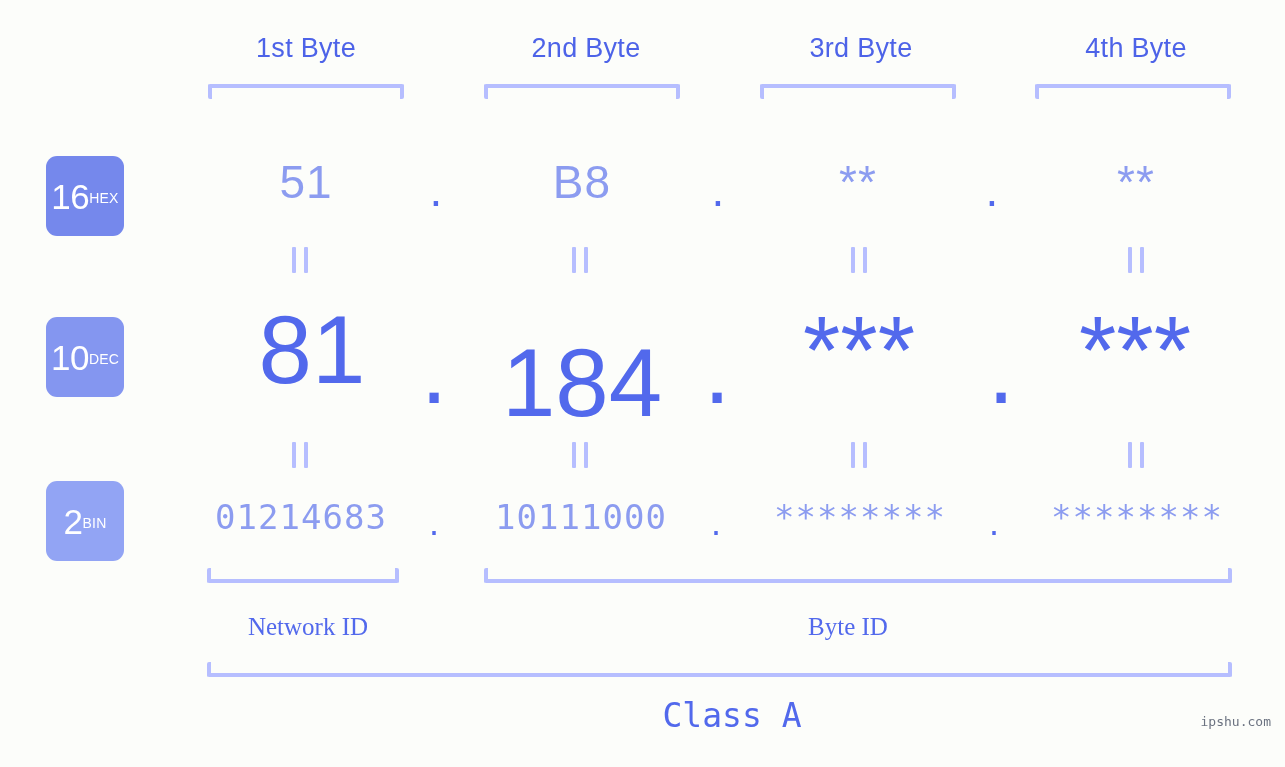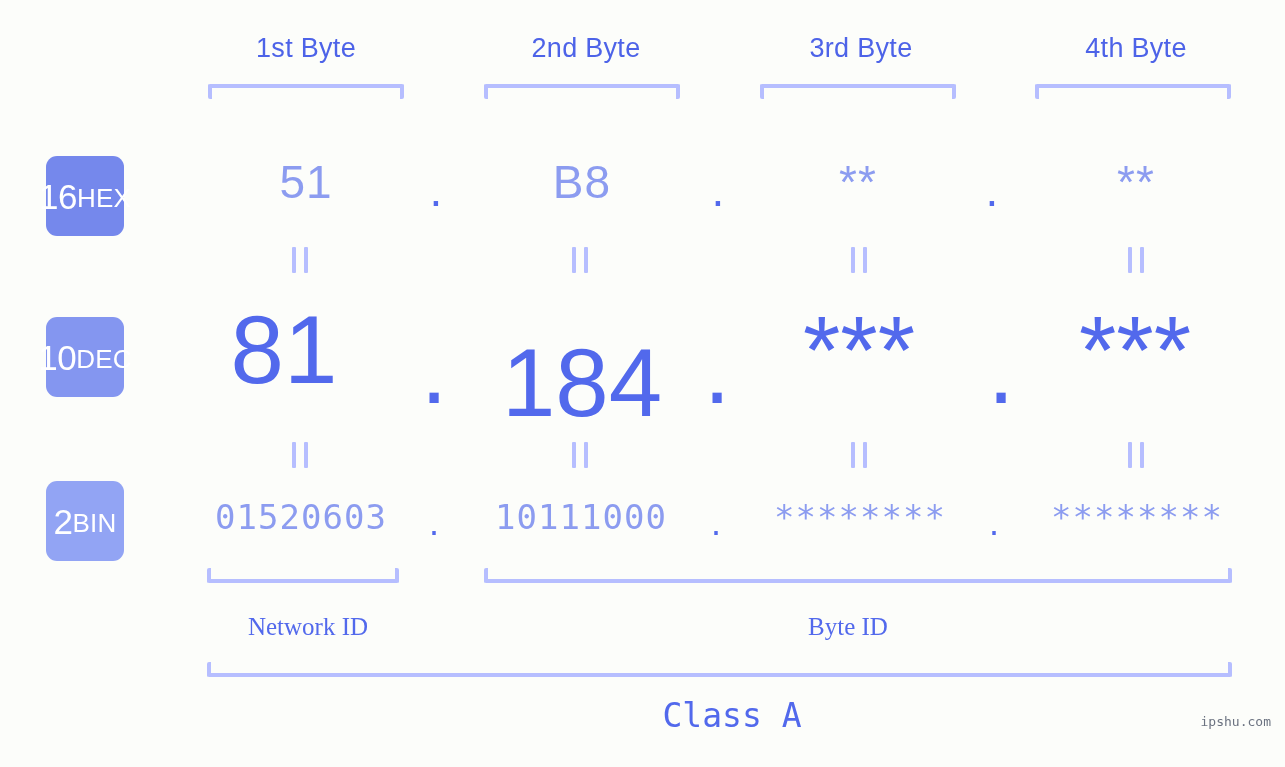--- a/index.html
+++ b/index.html
@@ -60,21 +60,21 @@
     flex-direction: row;
     align-items: center;
     justify-content: center;
     line-height: 1;
   }
   .base-badge .num {
     font-size: 35px;
     letter-spacing: -0.5px;
   }
   .base-badge .lbl {
-    font-size: 26px;
+    font-size: 14px;
     margin-top: 3px;
     letter-spacing: 0.2px;
   }
 
   
   .val-cell {
     position: absolute;
     text-align: center;
     white-space: nowrap;
   }
@@ -224,21 +224,21 @@
   <div class="eq-mark" style="left:851px; top:247px;">
       <i></i>
       <i></i>
     </div>
   <div class="eq-mark" style="left:1128px; top:247px;">
       <i></i>
       <i></i>
     </div>
 
   <div class="dec-row">
-    <div class="val-cell" style="left:164px; width:240px;text-align:center;">81</div>
+    <div class="val-cell" style="left:192px; width:240px;text-align:center;">81</div>
     <div class="dot" style="left:394px; width:80px;">.</div>
 
     <div class="val-cell" style="left:462px; width:240px;margin-top:33px;">184</div>
     <div class="dot" style="left:677px; width:80px;">.</div>
 
     <div class="val-cell" style="left:739px; width:240px;">***</div>
     <div class="dot" style="left:961px; width:80px;">.</div>
 
     <div class="val-cell" style="left:1015px; width:240px;">***</div>
   </div>
@@ -254,21 +254,21 @@
   <div class="eq-mark" style="left:851px; top:442px;">
       <i></i>
       <i></i>
     </div>
   <div class="eq-mark" style="left:1128px; top:442px;">
       <i></i>
       <i></i>
     </div>
 
   <div class="bin-row">
-    <div class="val-cell" style="left:181px; width:240px;">01520603</div>
+    <div class="val-cell" style="left:181px; width:240px;">01214683</div>
     <div class="dot" style="left:398px; width:72px;">.</div>
 
     <div class="val-cell" style="left:461px; width:240px;">10111000</div>
     <div class="dot" style="left:680px; width:72px;">.</div>
 
     <div class="val-cell" style="left:740px; width:240px;">********</div>
     <div class="dot" style="left:958px; width:72px;">.</div>
 
     <div class="val-cell" style="left:1017px; width:240px;">********</div>
   </div>

